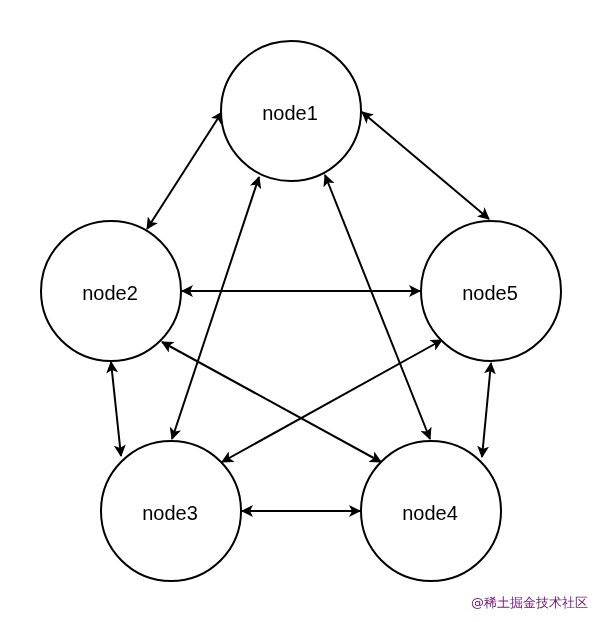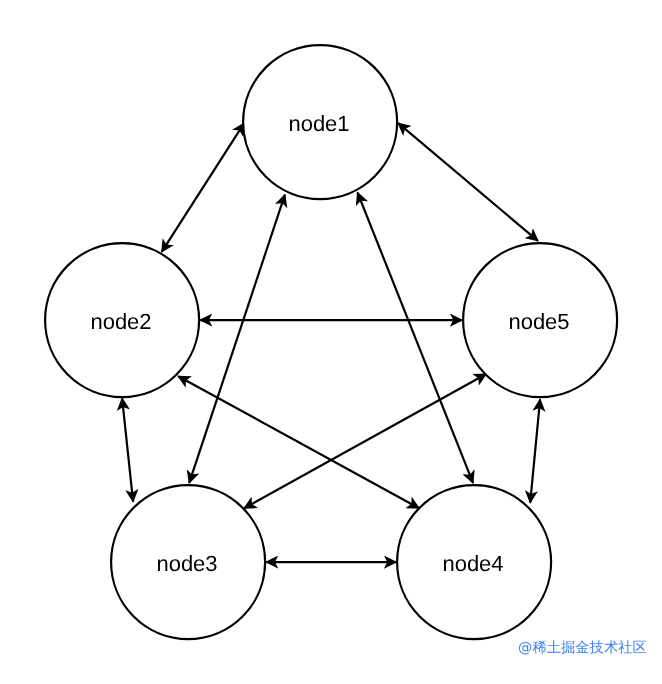--- a/index.html
+++ b/index.html
@@ -1,21 +1,21 @@
 <!DOCTYPE html>
 <html><head>
   <meta charset="utf-8">
   <style>
     html, body { margin: 0; padding: 0; background: #ffffff; }
     body { width: 602px; height: 622px; position: relative; overflow: hidden; }
     svg { position: absolute; left: 0; top: 0; }
     .node-circle { fill: #ffffff; stroke: #000000; stroke-width: 2; }
     .node-label { font-family: "Liberation Sans", sans-serif; font-size: 20px; fill: #000000; text-anchor: middle; dominant-baseline: central; }
     .edge { stroke: #000000; stroke-width: 2; fill: none; }
-    .watermark { position: absolute; right: 14px; bottom: 24px; font-family: "DejaVu Sans", sans-serif; font-size: 13px; color: #3b82f6; }
+    .watermark { position: absolute; right: 14px; bottom: 10px; font-family: "DejaVu Sans", sans-serif; font-size: 13px; color: #701a75; }
   </style>
 </head>
 <body>
 
 <svg width="602" height="622" viewBox="0 0 602 622">
   <defs>
     <marker id="arrow" viewBox="0 0 12 12" refX="11" refY="6" markerWidth="12" markerHeight="12" markerUnits="userSpaceOnUse" orient="auto-start-reverse">
       <path d="M0,0 L12,6 L0,12 L3,6 Z" fill="#000"></path>
     </marker>
   </defs>

